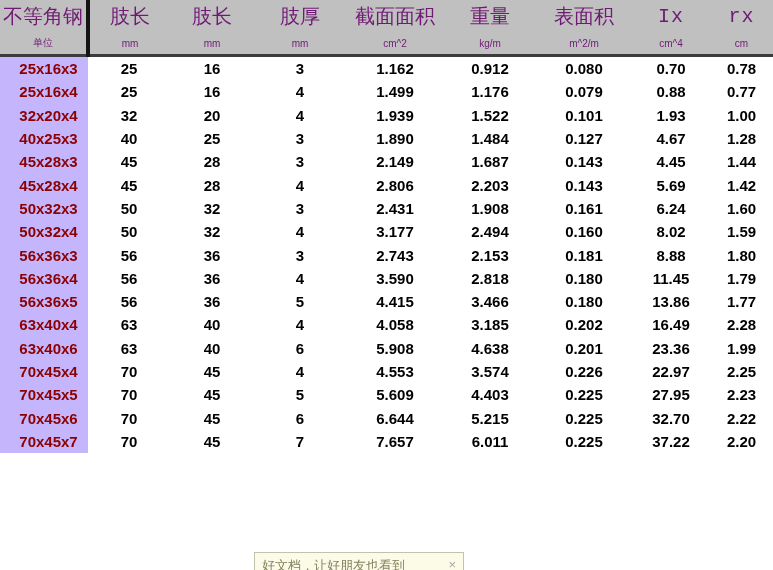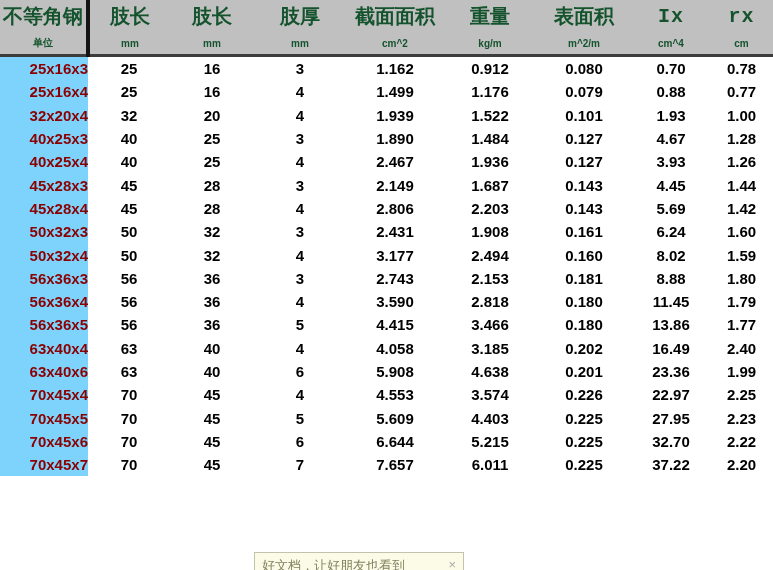--- a/index.html
+++ b/index.html
@@ -6,36 +6,36 @@
   body {
     width:773px; height:570px; overflow:hidden; position:relative;
     background:#ffffff;
     font-family:"Liberation Sans", sans-serif;
   }
   table#steel-table {
     border-collapse:collapse; table-layout:fixed;
     width:773px;
   }
   thead th {
-    background:#c0c0c0; color:#14532d; font-weight:bold;
+    background:#c0c0c0; color:#701a75; font-weight:normal;
     padding:0; text-align:center; vertical-align:middle;
     overflow:hidden; white-space:nowrap;
   }
   tr.h1 th { font-size:20px; height:32px; }
   tr.h2 th { font-size:10px; height:22px; border-bottom:3px solid #3c3c3c; }
   th.c0 { border-right:4px solid #141414; }
   th.mono { font-family:"Liberation Mono", monospace; font-size:18px; letter-spacing:1px; }
   tbody td {
     height:23.3px; padding:0; vertical-align:middle;
     font-size:15px; font-weight:bold; color:#000000; text-align:center;
     white-space:nowrap; overflow:hidden;
   }
   td.label-cell {
-    background:#7dd3fc; color:#8b0000;
-    text-align:right; padding-left:9px;
+    background:#c4b5fd; color:#8b0000;
+    text-align:center; padding-left:9px;
   }
   .popup {
     position:absolute; left:254px; top:552px; width:210px; height:32px;
     box-sizing:border-box;
     background:#fbfbe8; border:1px solid #c2c2ad;
     display:flex; justify-content:space-between; align-items:flex-start;
     padding:4px 7px 0 7px;
     font-size:13px; color:#83835e; white-space:nowrap;
   }
   .popup .close {
@@ -120,31 +120,20 @@
         <td class="num-cell">40</td>
         <td class="num-cell">25</td>
         <td class="num-cell">3</td>
         <td class="num-cell">1.890</td>
         <td class="num-cell">1.484</td>
         <td class="num-cell">0.127</td>
         <td class="num-cell">4.67</td>
         <td class="num-cell">1.28</td>
       </tr>
       <tr>
-        <td class="label-cell">40x25x4</td>
-        <td class="num-cell">40</td>
-        <td class="num-cell">25</td>
-        <td class="num-cell">4</td>
-        <td class="num-cell">2.467</td>
-        <td class="num-cell">1.936</td>
-        <td class="num-cell">0.127</td>
-        <td class="num-cell">3.93</td>
-        <td class="num-cell">1.26</td>
-      </tr>
-      <tr>
         <td class="label-cell">45x28x3</td>
         <td class="num-cell">45</td>
         <td class="num-cell">28</td>
         <td class="num-cell">3</td>
         <td class="num-cell">2.149</td>
         <td class="num-cell">1.687</td>
         <td class="num-cell">0.143</td>
         <td class="num-cell">4.45</td>
         <td class="num-cell">1.44</td>
       </tr>
@@ -216,21 +205,21 @@
       </tr>
       <tr>
         <td class="label-cell">63x40x4</td>
         <td class="num-cell">63</td>
         <td class="num-cell">40</td>
         <td class="num-cell">4</td>
         <td class="num-cell">4.058</td>
         <td class="num-cell">3.185</td>
         <td class="num-cell">0.202</td>
         <td class="num-cell">16.49</td>
-        <td class="num-cell">2.40</td>
+        <td class="num-cell">2.28</td>
       </tr>
       <tr>
         <td class="label-cell">63x40x6</td>
         <td class="num-cell">63</td>
         <td class="num-cell">40</td>
         <td class="num-cell">6</td>
         <td class="num-cell">5.908</td>
         <td class="num-cell">4.638</td>
         <td class="num-cell">0.201</td>
         <td class="num-cell">23.36</td>

